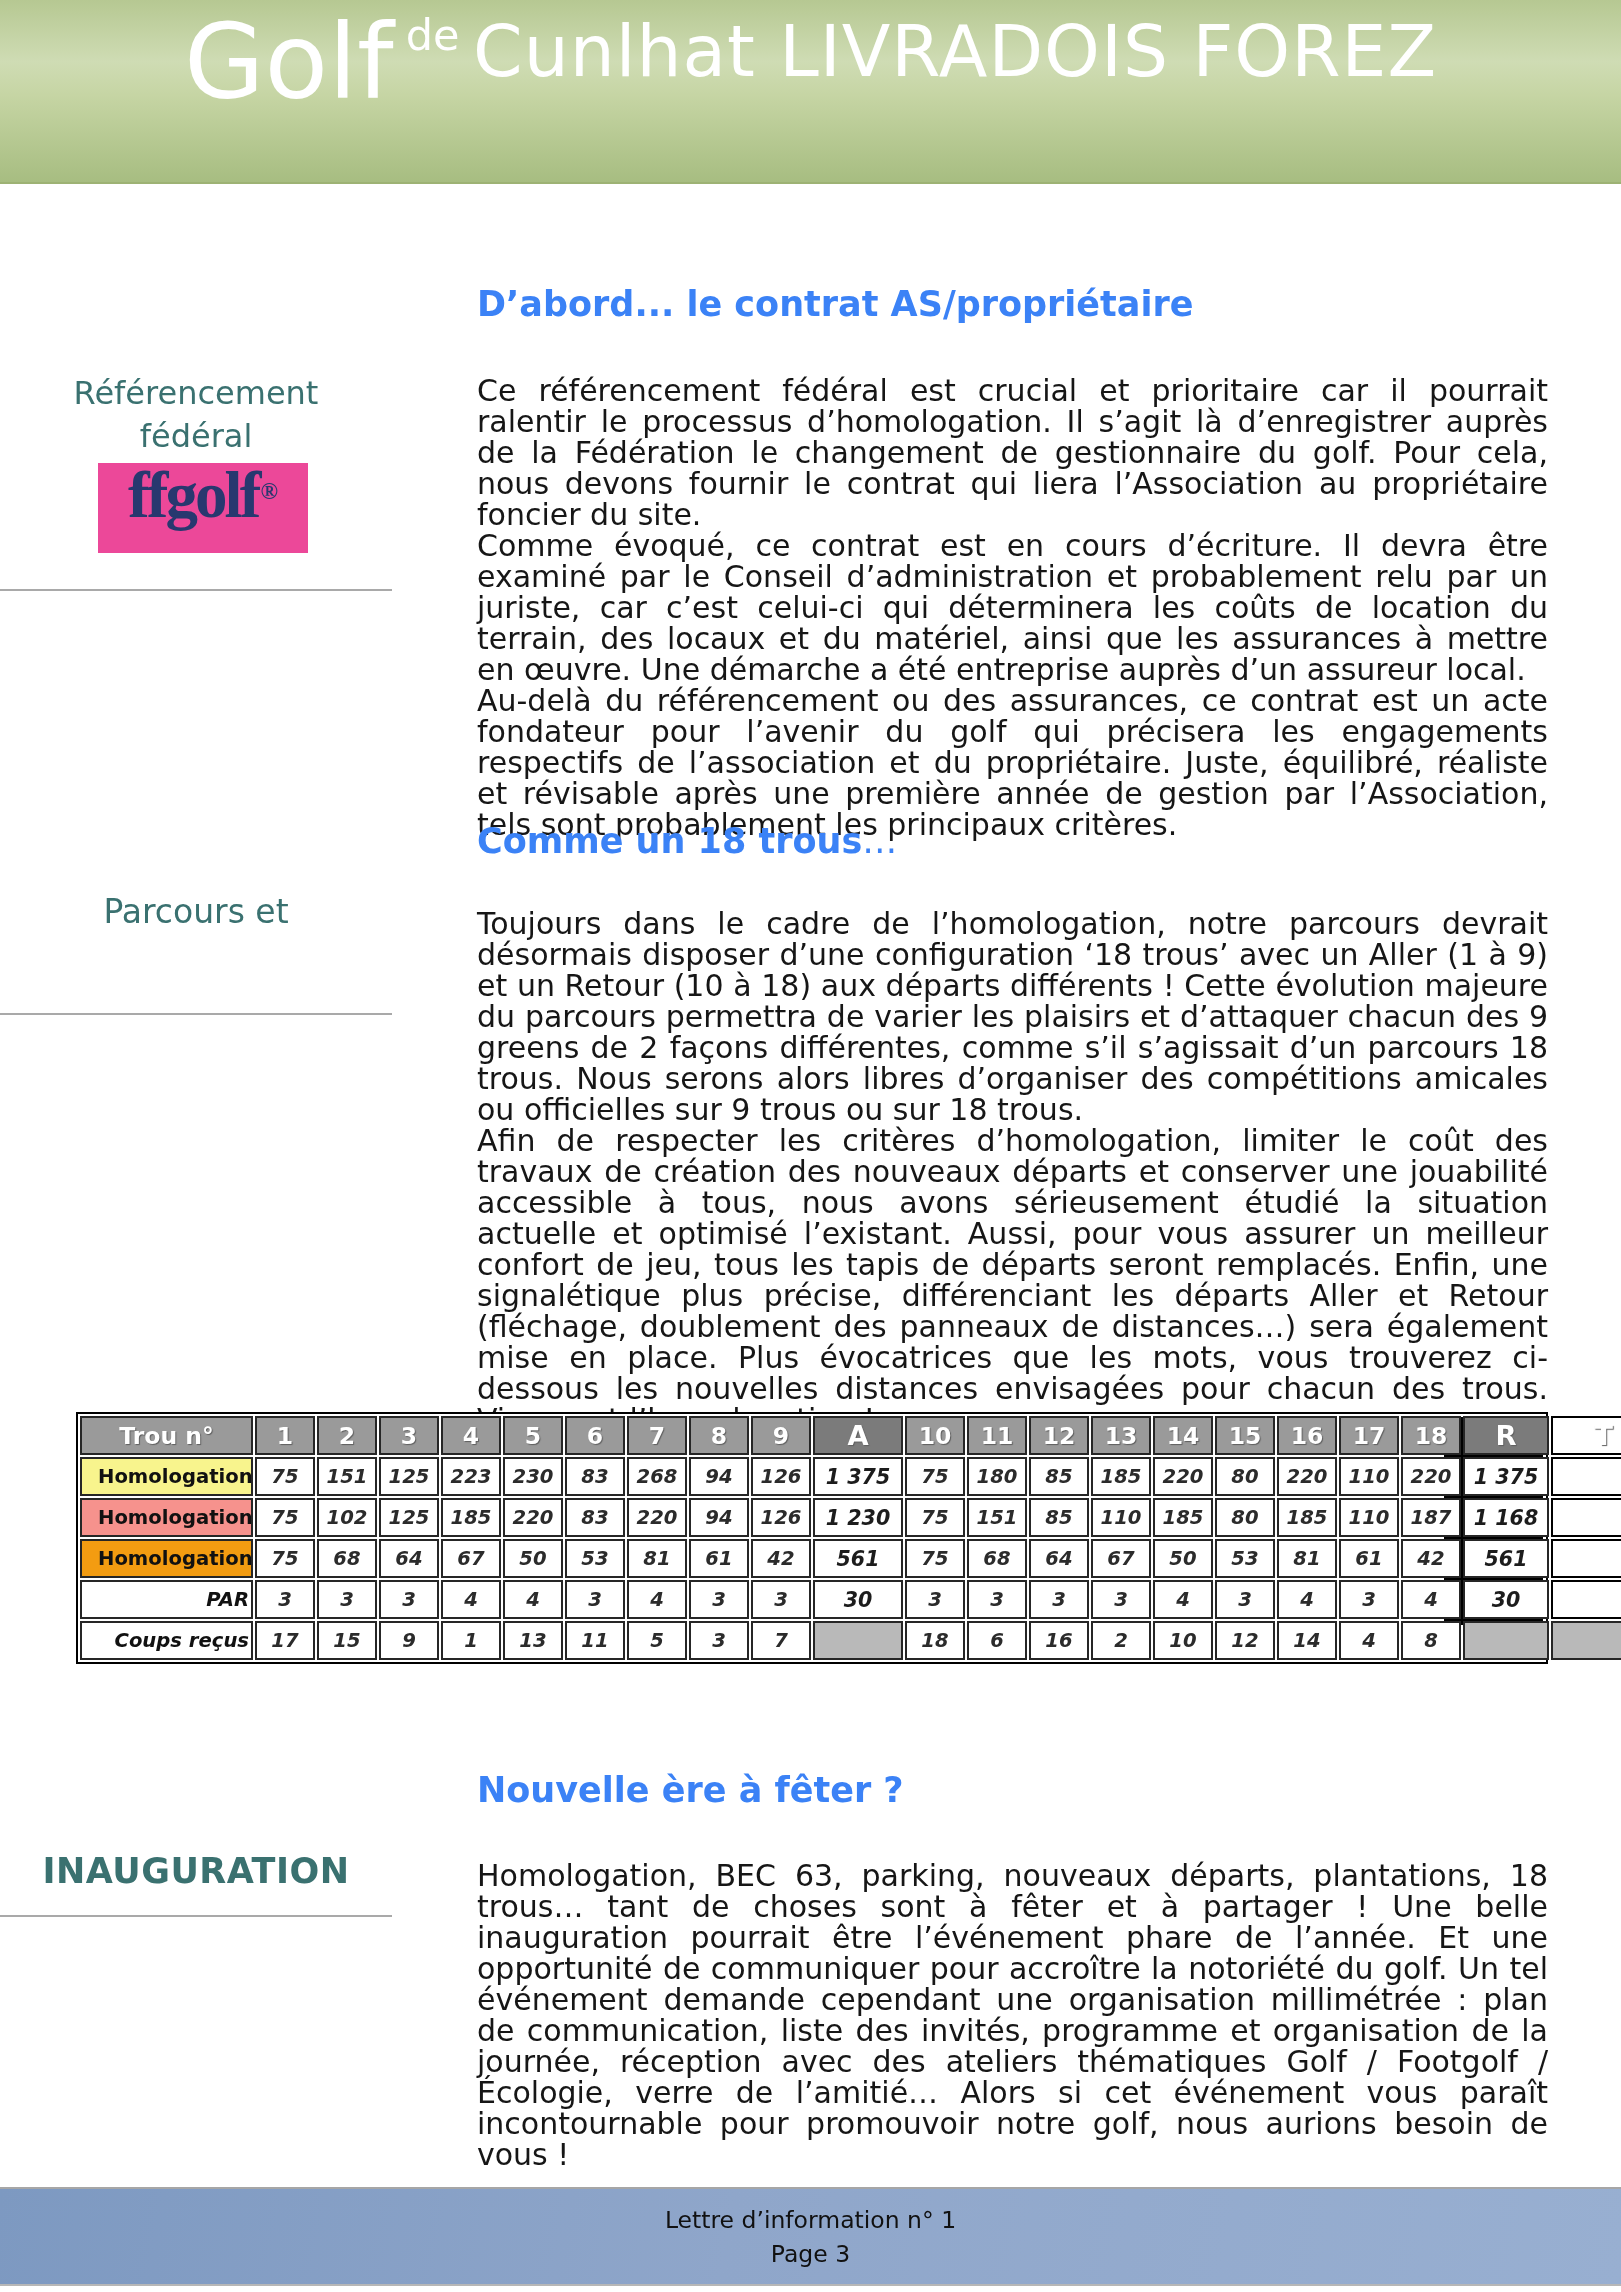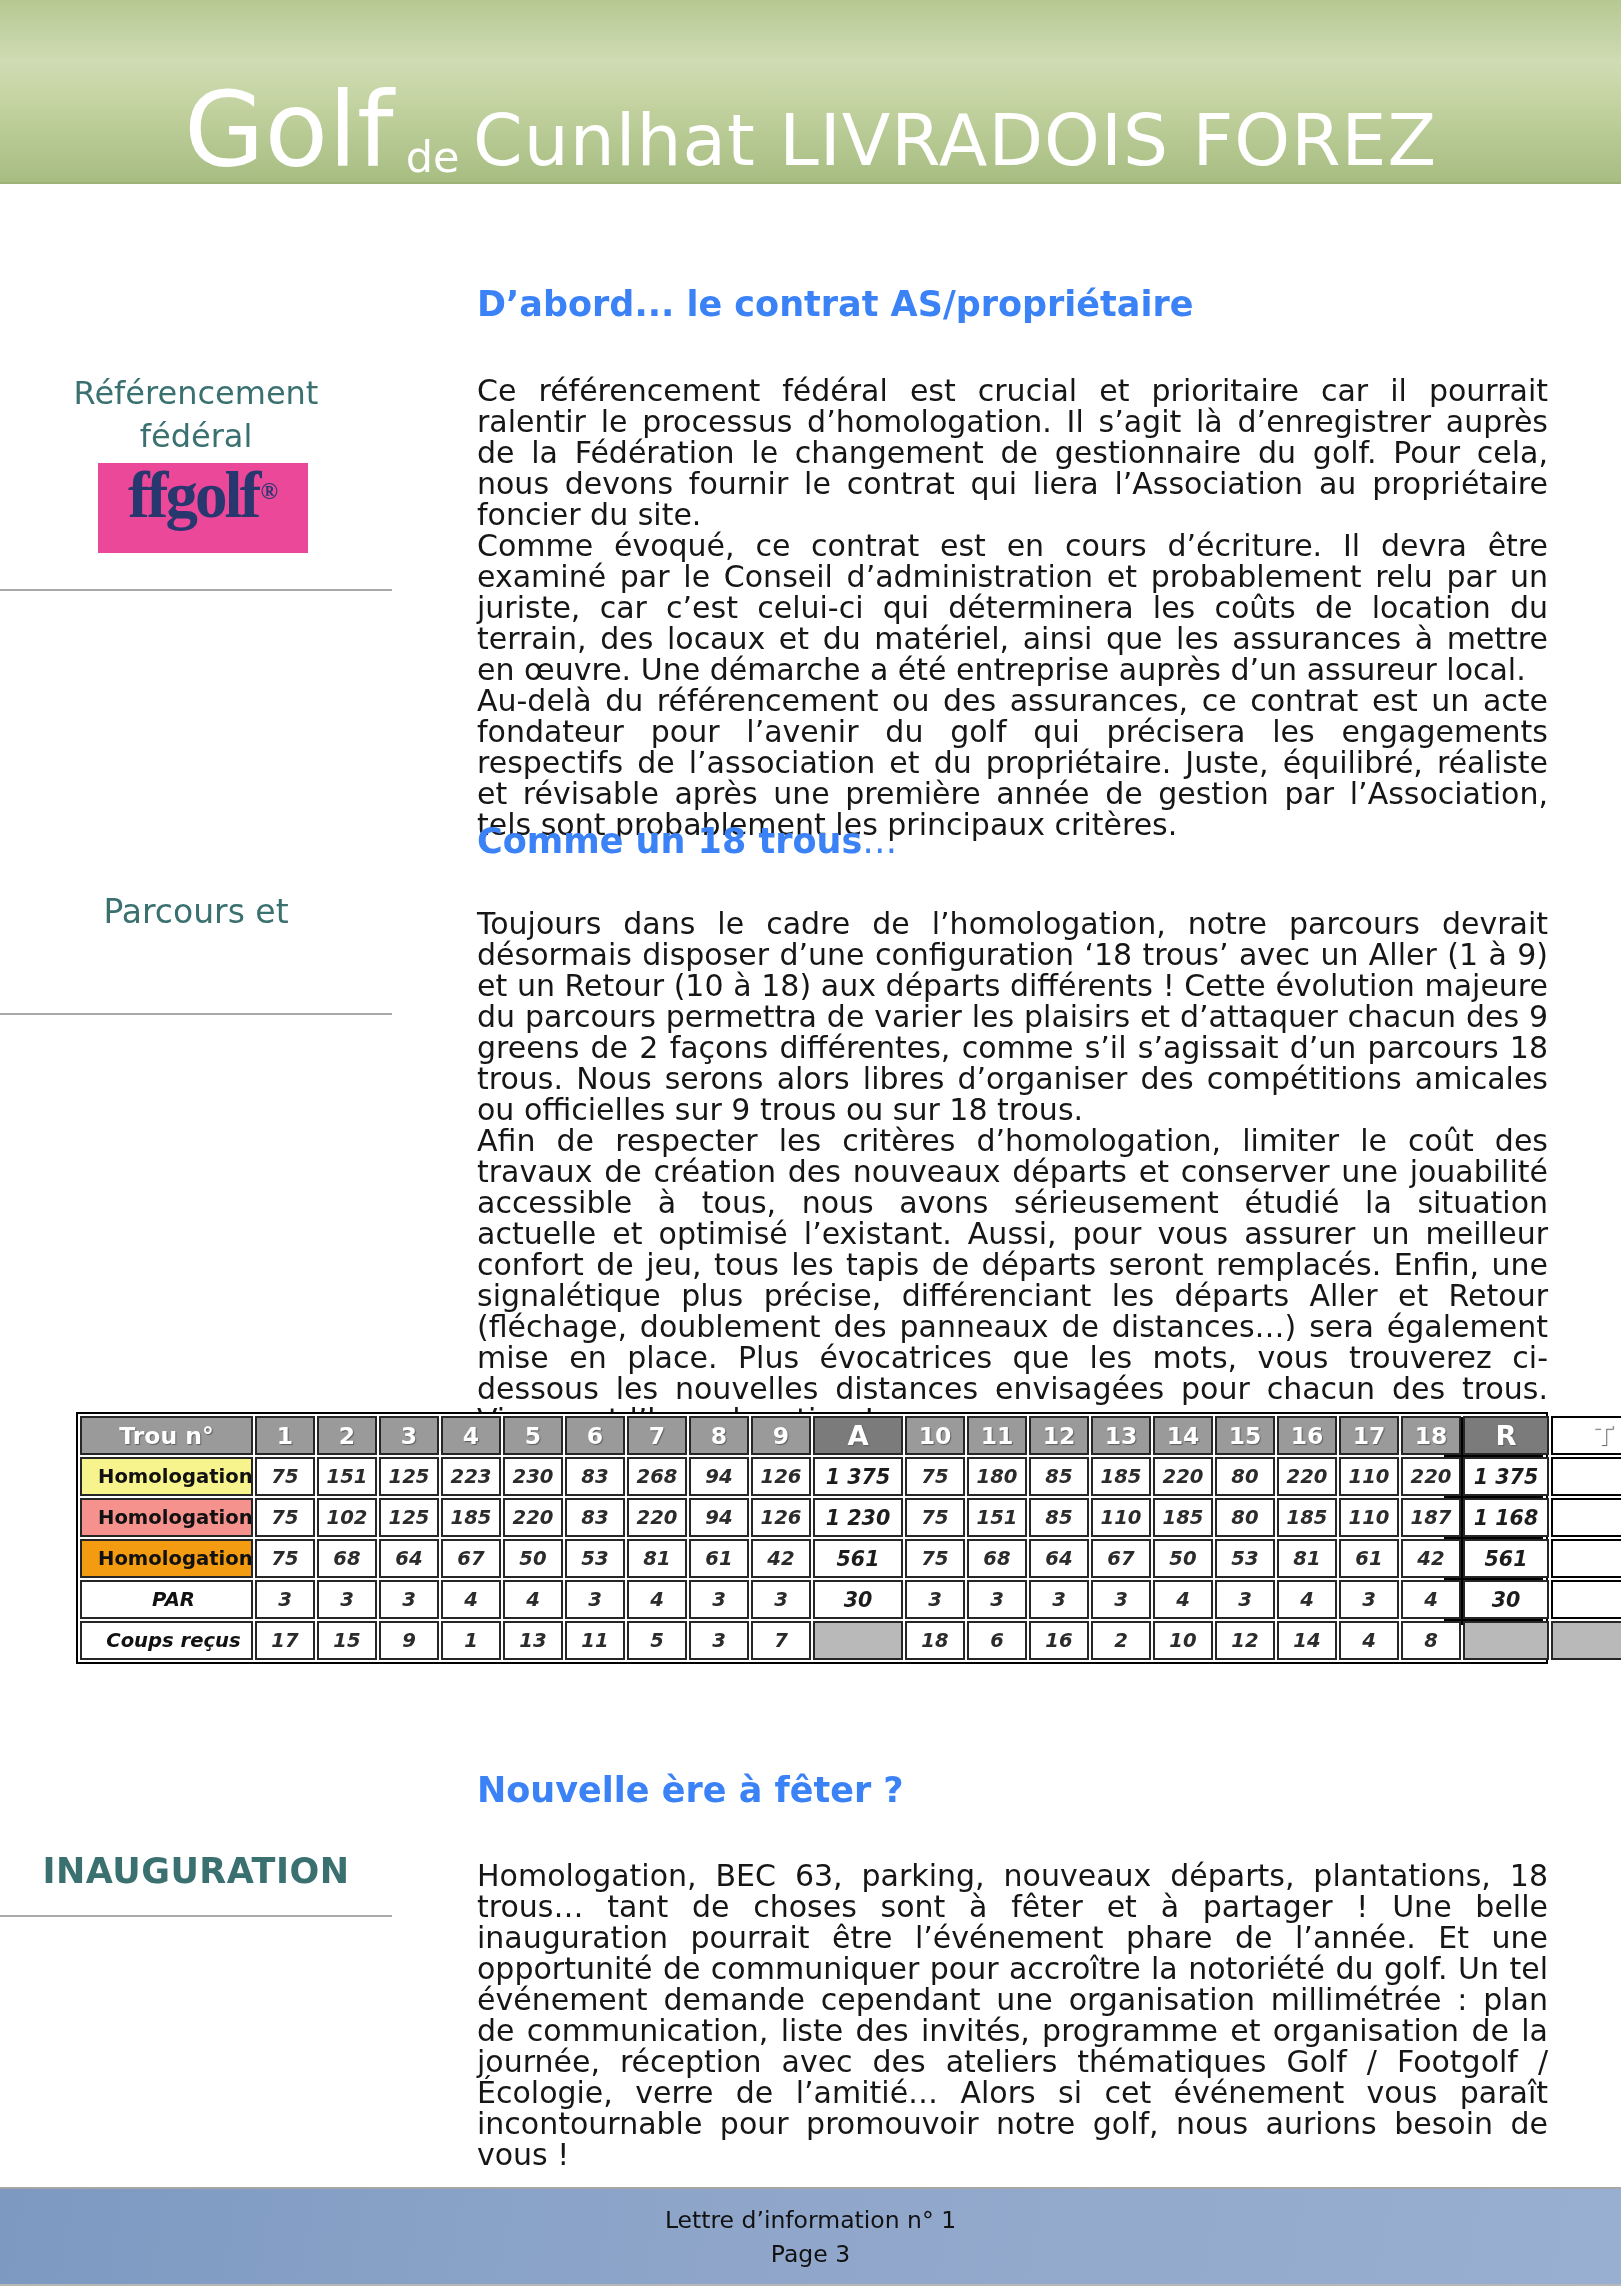--- a/index.html
+++ b/index.html
@@ -4,21 +4,21 @@
 <style>
   html,body{margin:0;padding:0;background:#e8e8e8;}
   .page{position:relative;width:1621px;height:2293px;background:#ffffff;overflow:hidden;
         font-family:"DejaVu Sans",sans-serif;color:#141414;margin:0 auto;}
 
   
   .banner{position:absolute;top:0;left:0;width:100%;height:182px;
           background:linear-gradient(180deg,#b6c892 0%,#cfdcb4 34%,#c6d5a4 52%,#a7bd81 100%);
           border-bottom:2px solid #9db274;}
   .banner-inner{position:absolute;left:0;top:0;width:100%;height:100%;
-          display:flex;align-items:flex-end;justify-content:center;padding-top:10px;
+          display:flex;align-items:flex-start;justify-content:center;padding-top:10px;
           box-sizing:border-box;color:#fff;white-space:nowrap;}
   .t-golf{font-size:104px;line-height:1;font-weight:400;}
   .t-de{font-size:43px;margin-left:12px;}
   .t-rest{font-size:71px;margin-left:13.7px;letter-spacing:1px;}
 
   
   .side-block{position:absolute;left:0;width:392px;text-align:center;color:#3a7170;}
   .ref{top:372px;font-size:32px;line-height:43px;}
   .parcours{top:888px;font-size:33px;line-height:47px;}
   .parcours .bold-line{font-weight:700;letter-spacing:0.5px;}
@@ -49,21 +49,21 @@
              table-layout:fixed;}
   table.dist th,table.dist td{border:2px solid #262626;height:35px;padding:0 2px;
              text-align:center;vertical-align:middle;white-space:nowrap;overflow:hidden;
              box-sizing:content-box;}
   table.dist th{background:#9a9a9a;color:#fff;font-weight:700;font-size:23.5px;
              text-shadow:1px 1px 1px #5f5f5f;}
   table.dist th.c-label{font-size:23.5px;}
   table.dist th.c-a,table.dist th.c-r{background:#7b7b7b;font-size:27.4px;}
   table.dist th.c-t{background:transparent;border-color:#000;font-size:27.4px;}
   table.dist td{background:#fff;font-weight:700;font-style:italic;font-size:19.6px;color:#2b2b2b;}
-  table.dist td.c-label{text-align:center;padding-left:16px;font-style:normal;color:#111;
+  table.dist td.c-label{text-align:right;padding-left:16px;font-style:normal;color:#111;
              font-size:19.6px;}
   tr.row-par td.c-label,tr.row-coups td.c-label{font-style:italic;}
   table.dist td.c-a,table.dist td.c-r{font-size:20.6px;color:#1c1c1c;}
   table.dist td.c-t{background:transparent;border-color:#000;color:#fff;font-size:20.6px;}
   table.dist td.cell-gray{background:#b9b9b9;border-color:#262626;}
   
   th.c-label{width:165px;} th.c-num{width:52px;} th.c-a{width:82px;}
   th.c-r{width:78px;} th.c-t{width:97px;}
 
   

